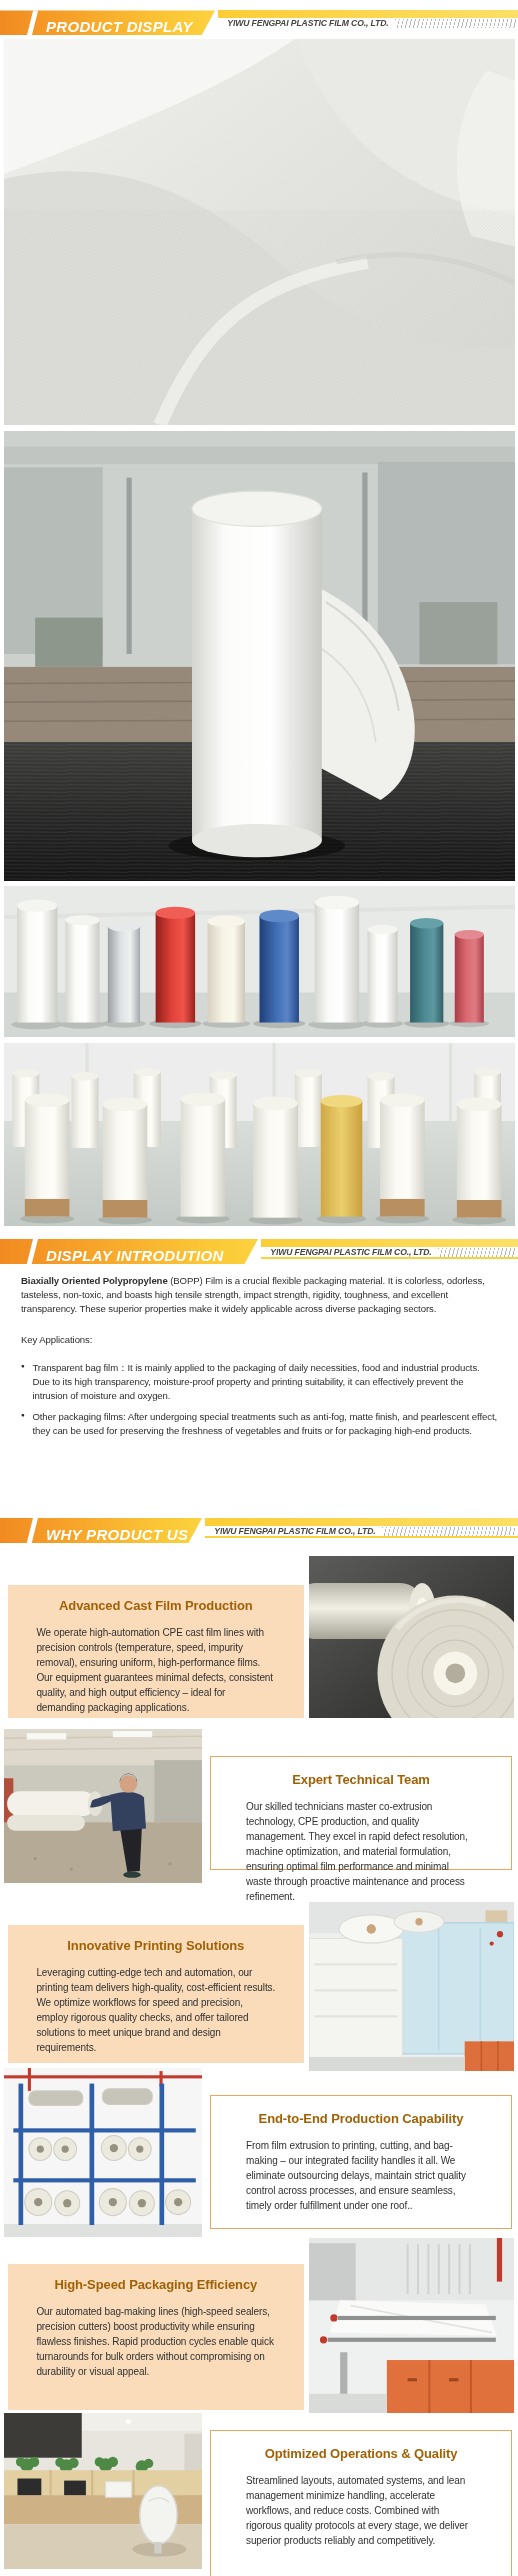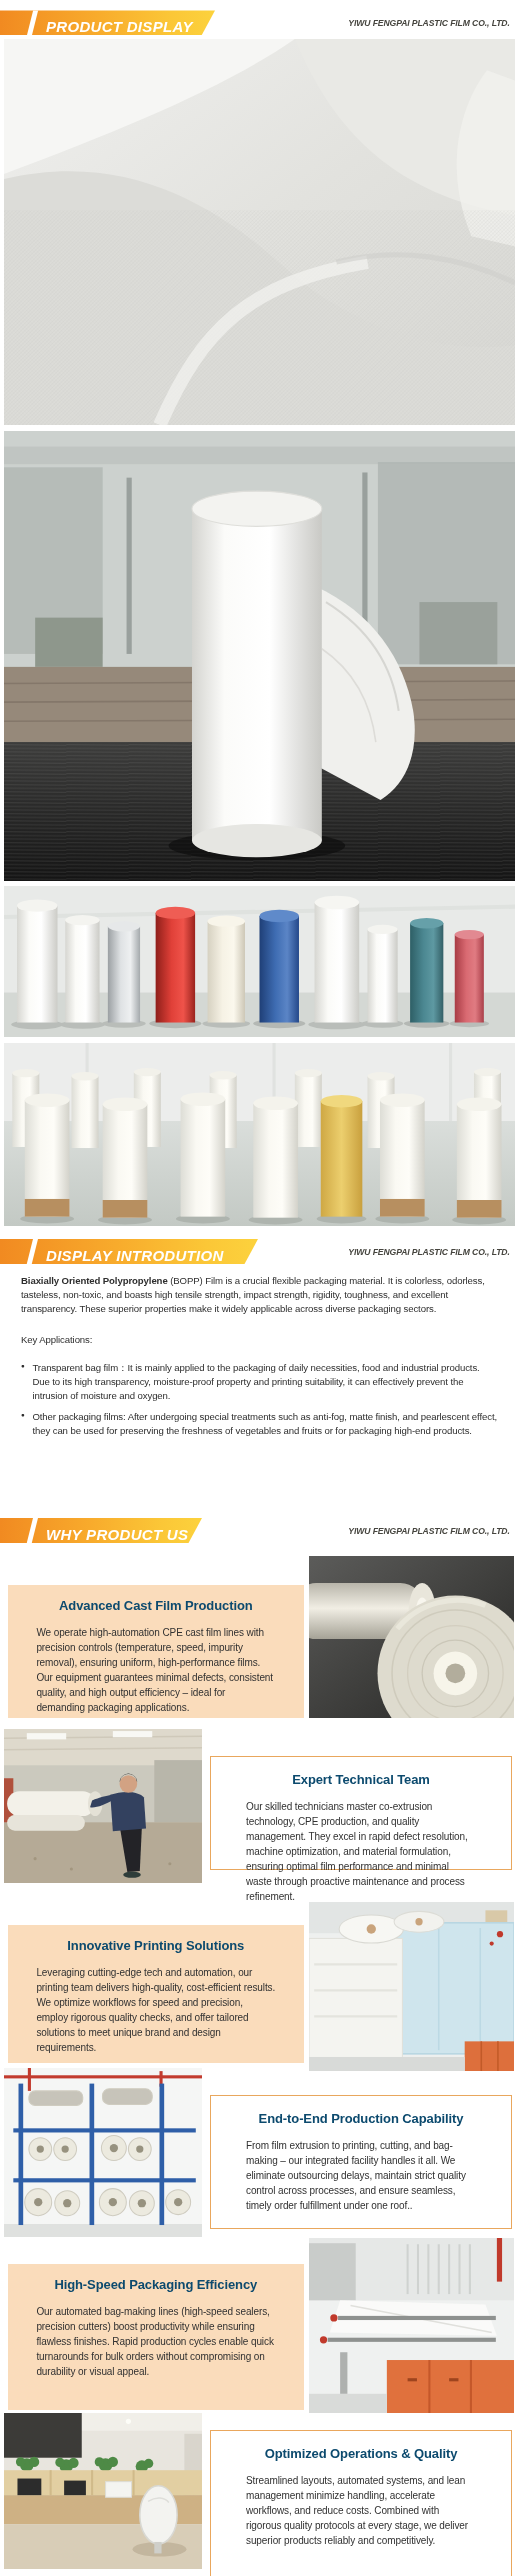--- a/index.html
+++ b/index.html
@@ -7,21 +7,21 @@
   #page{position:relative;width:519px;height:2576px;margin:0 auto;background:#fff;overflow:hidden;}
 
   
   .band{position:absolute;left:0;right:0;height:25px;}
   .band-left{position:absolute;top:0;left:0;height:100%;
     background:linear-gradient(90deg,#f18a21 0%,#f8ab2c 45%,#fbc737 80%,#fcd23d 100%);
     clip-path:polygon(0 0,100% 0,calc(100% - 13.5px) 100%,0 100%);
     display:flex;align-items:flex-end;}
   .band-slash{position:absolute;left:30px;top:-1.6px;bottom:-1.6px;width:4.7px;background:#ffffff;transform:skewX(-14deg);}
   .band-title{margin-left:46px;font-style:italic;font-weight:bold;font-size:15px;letter-spacing:0.3px;color:#ffffff;white-space:nowrap;}
-  .band-right{position:absolute;top:0;right:0;bottom:0;display:flex;justify-content:flex-end;}
+  .band-right{position:absolute;top:0;right:0;bottom:0;display:flex;flex-direction:column;justify-content:flex-start;}
   .band-strip{height:7.8px;background:linear-gradient(90deg,#fbcd37,#fcdf66);}
   .band-meta{display:flex;align-items:center;}
   .band-company{font-style:italic;font-weight:bold;font-size:8.6px;color:#46453f;margin-left:9.3px;white-space:nowrap;letter-spacing:-0.1px;}
   .band-stripes{flex:1;height:8.8px;margin:1px 3.1px 0 6.2px;
     background:repeating-linear-gradient(104deg,#b7b7b3 0 0.8px,transparent 0.8px 3.9px);}
   .band-underline{height:2.1px;background:#fbd23c;}
   .b1 .band-left{width:215px;} .b1 .band-right{left:218px;}
   .b2 .band-left{width:258px;} .b2 .band-right{left:261px;}
   .b3 .band-left{width:202px;} .b3 .band-right{left:205px;}
 
@@ -36,21 +36,21 @@
   .bullets{list-style:none;margin:13.5px 0 0 0;padding:0;}
   .bullets li{position:relative;padding-left:11.4px;margin:0;}
   .bullets li + li{margin-top:7.3px;}
   .bullets li:nth-child(3){margin-top:23px;}
   .bullets li::before{content:"●";position:absolute;left:0;top:1.6px;font-size:6.2px;color:#2e2e2e;}
 
   
   .panel{position:absolute;box-sizing:border-box;}
   .panel.peach{background:#fadcbb;padding:12.5px 16.6px 0 16.6px;}
   .panel.framed{background:#ffffff;border:1.6px solid #e9a75d;padding:14.5px 23px 0 23px;}
-  .panel h3{margin:0 0 6.2px 0;text-align:center;font-size:13px;font-weight:bold;color:#0c4a6e;letter-spacing:-0.1px;}
+  .panel h3{margin:0 0 6.2px 0;text-align:center;font-size:13px;font-weight:bold;color:#a16207;letter-spacing:-0.1px;}
   .panel p{margin:12px;font-size:10px;line-height:1.5;color:#313131;letter-spacing:-0.1px;}
 </style>
 </head>
 <body>
 
 <div id="page">
 
   <header class="band b1" style="top:10.4px">
     <div class="band-left">
       <span class="band-slash"></span>

